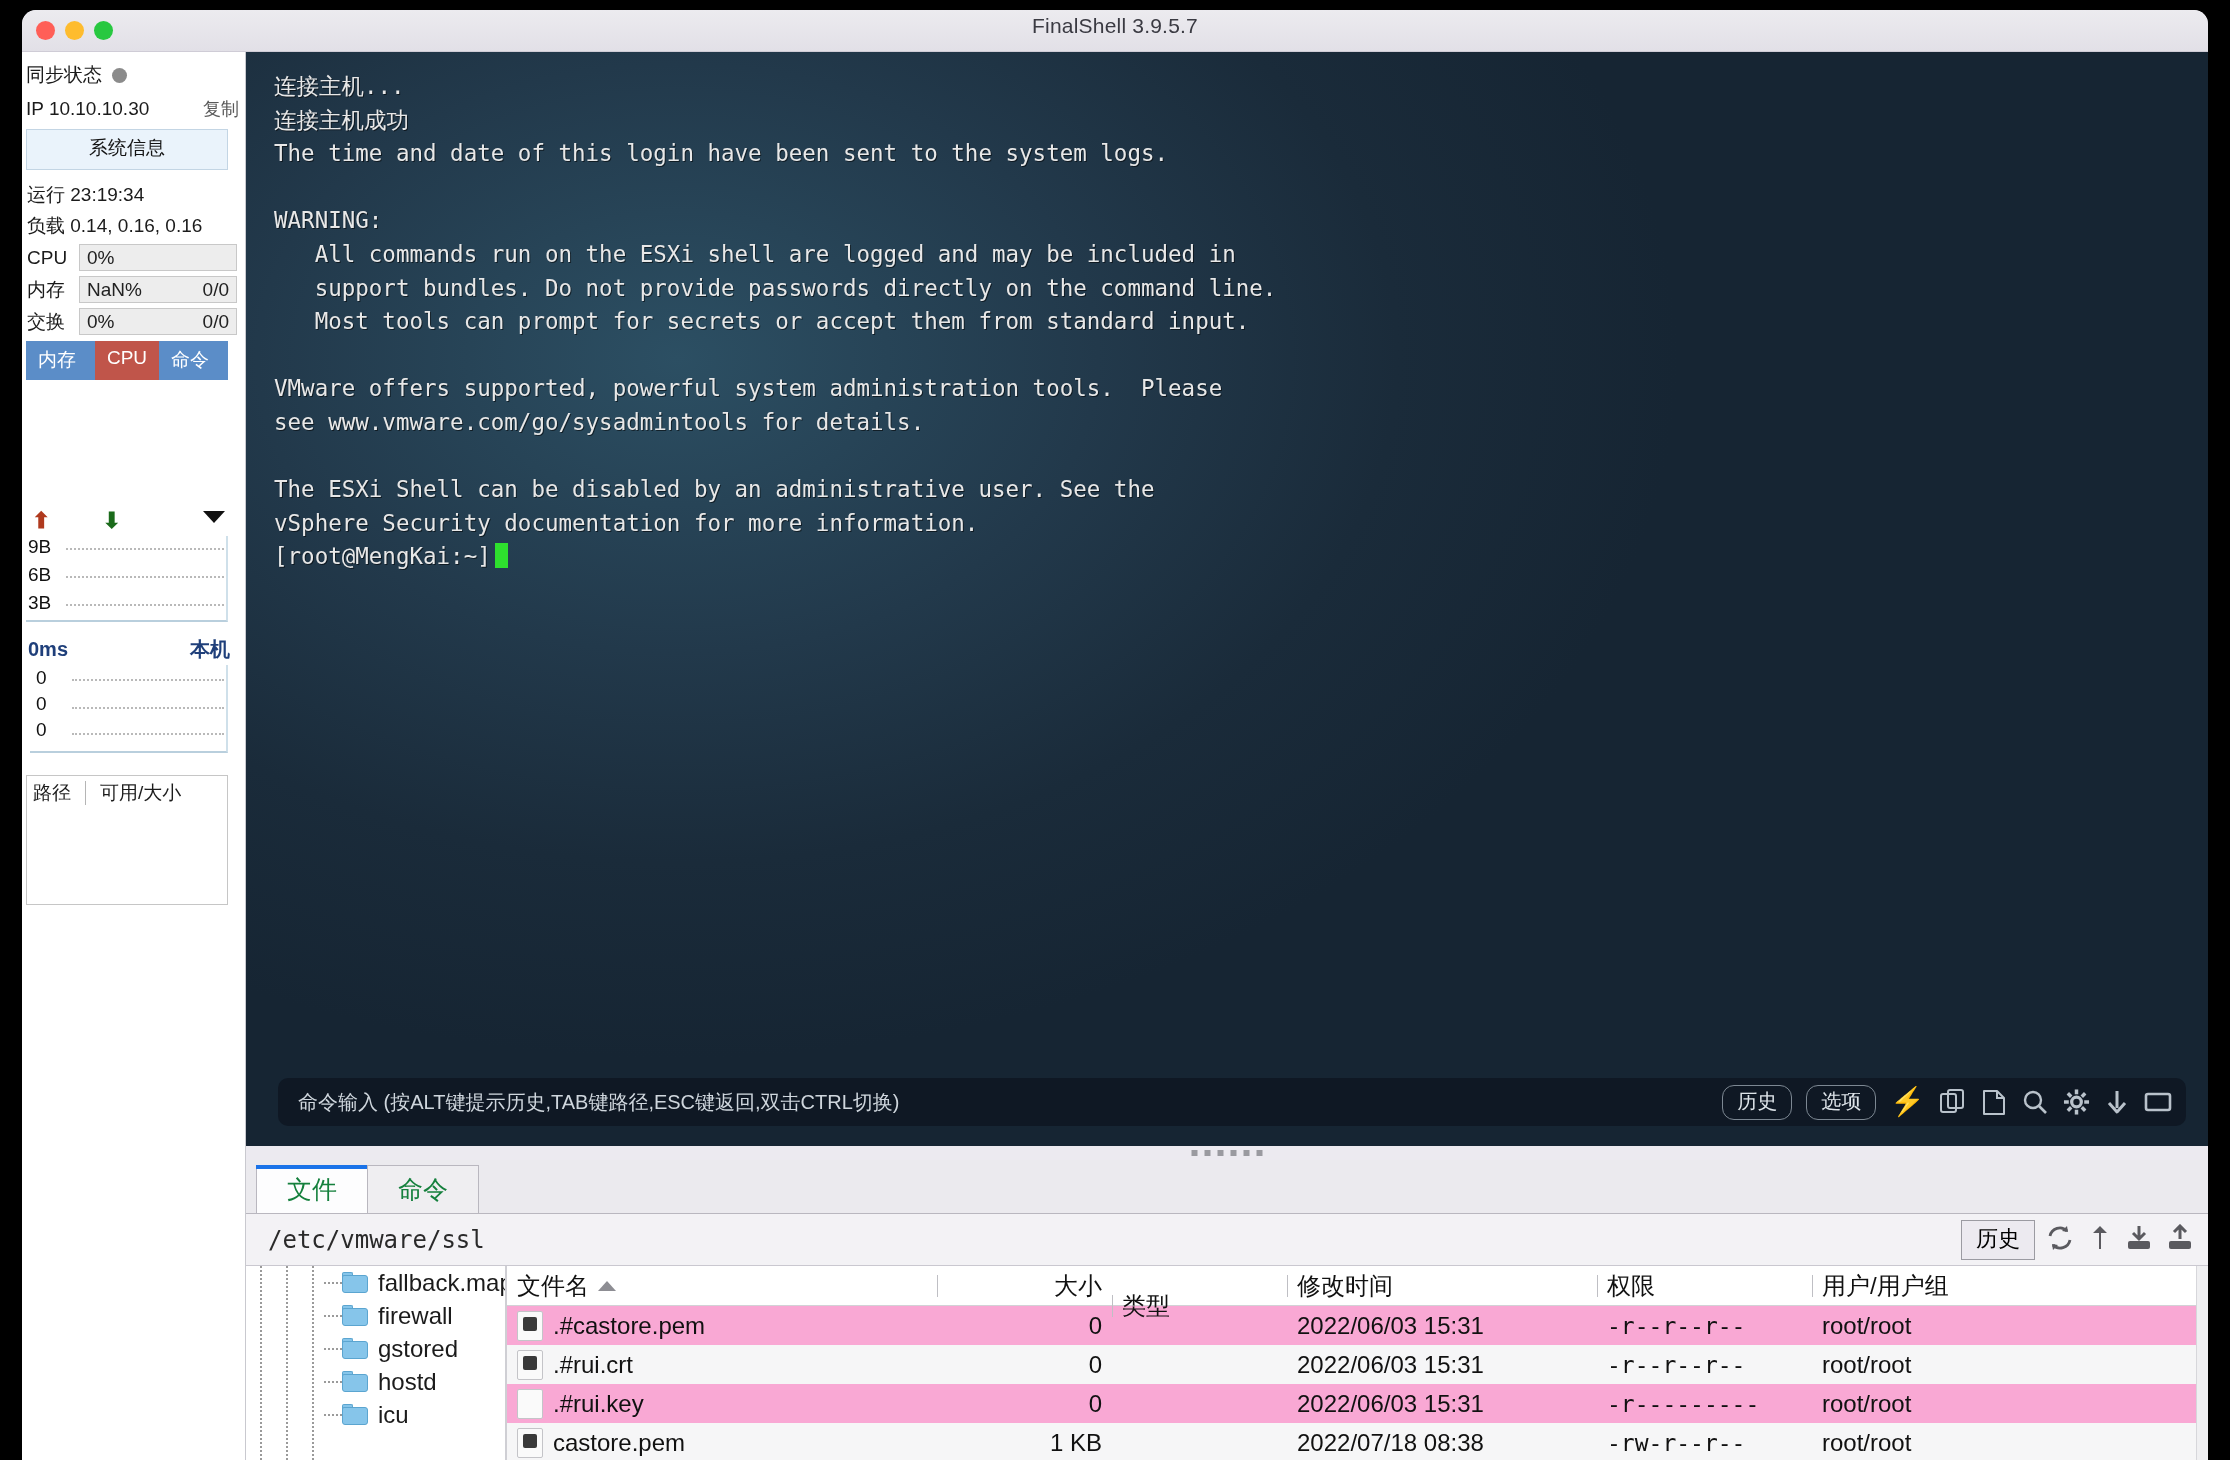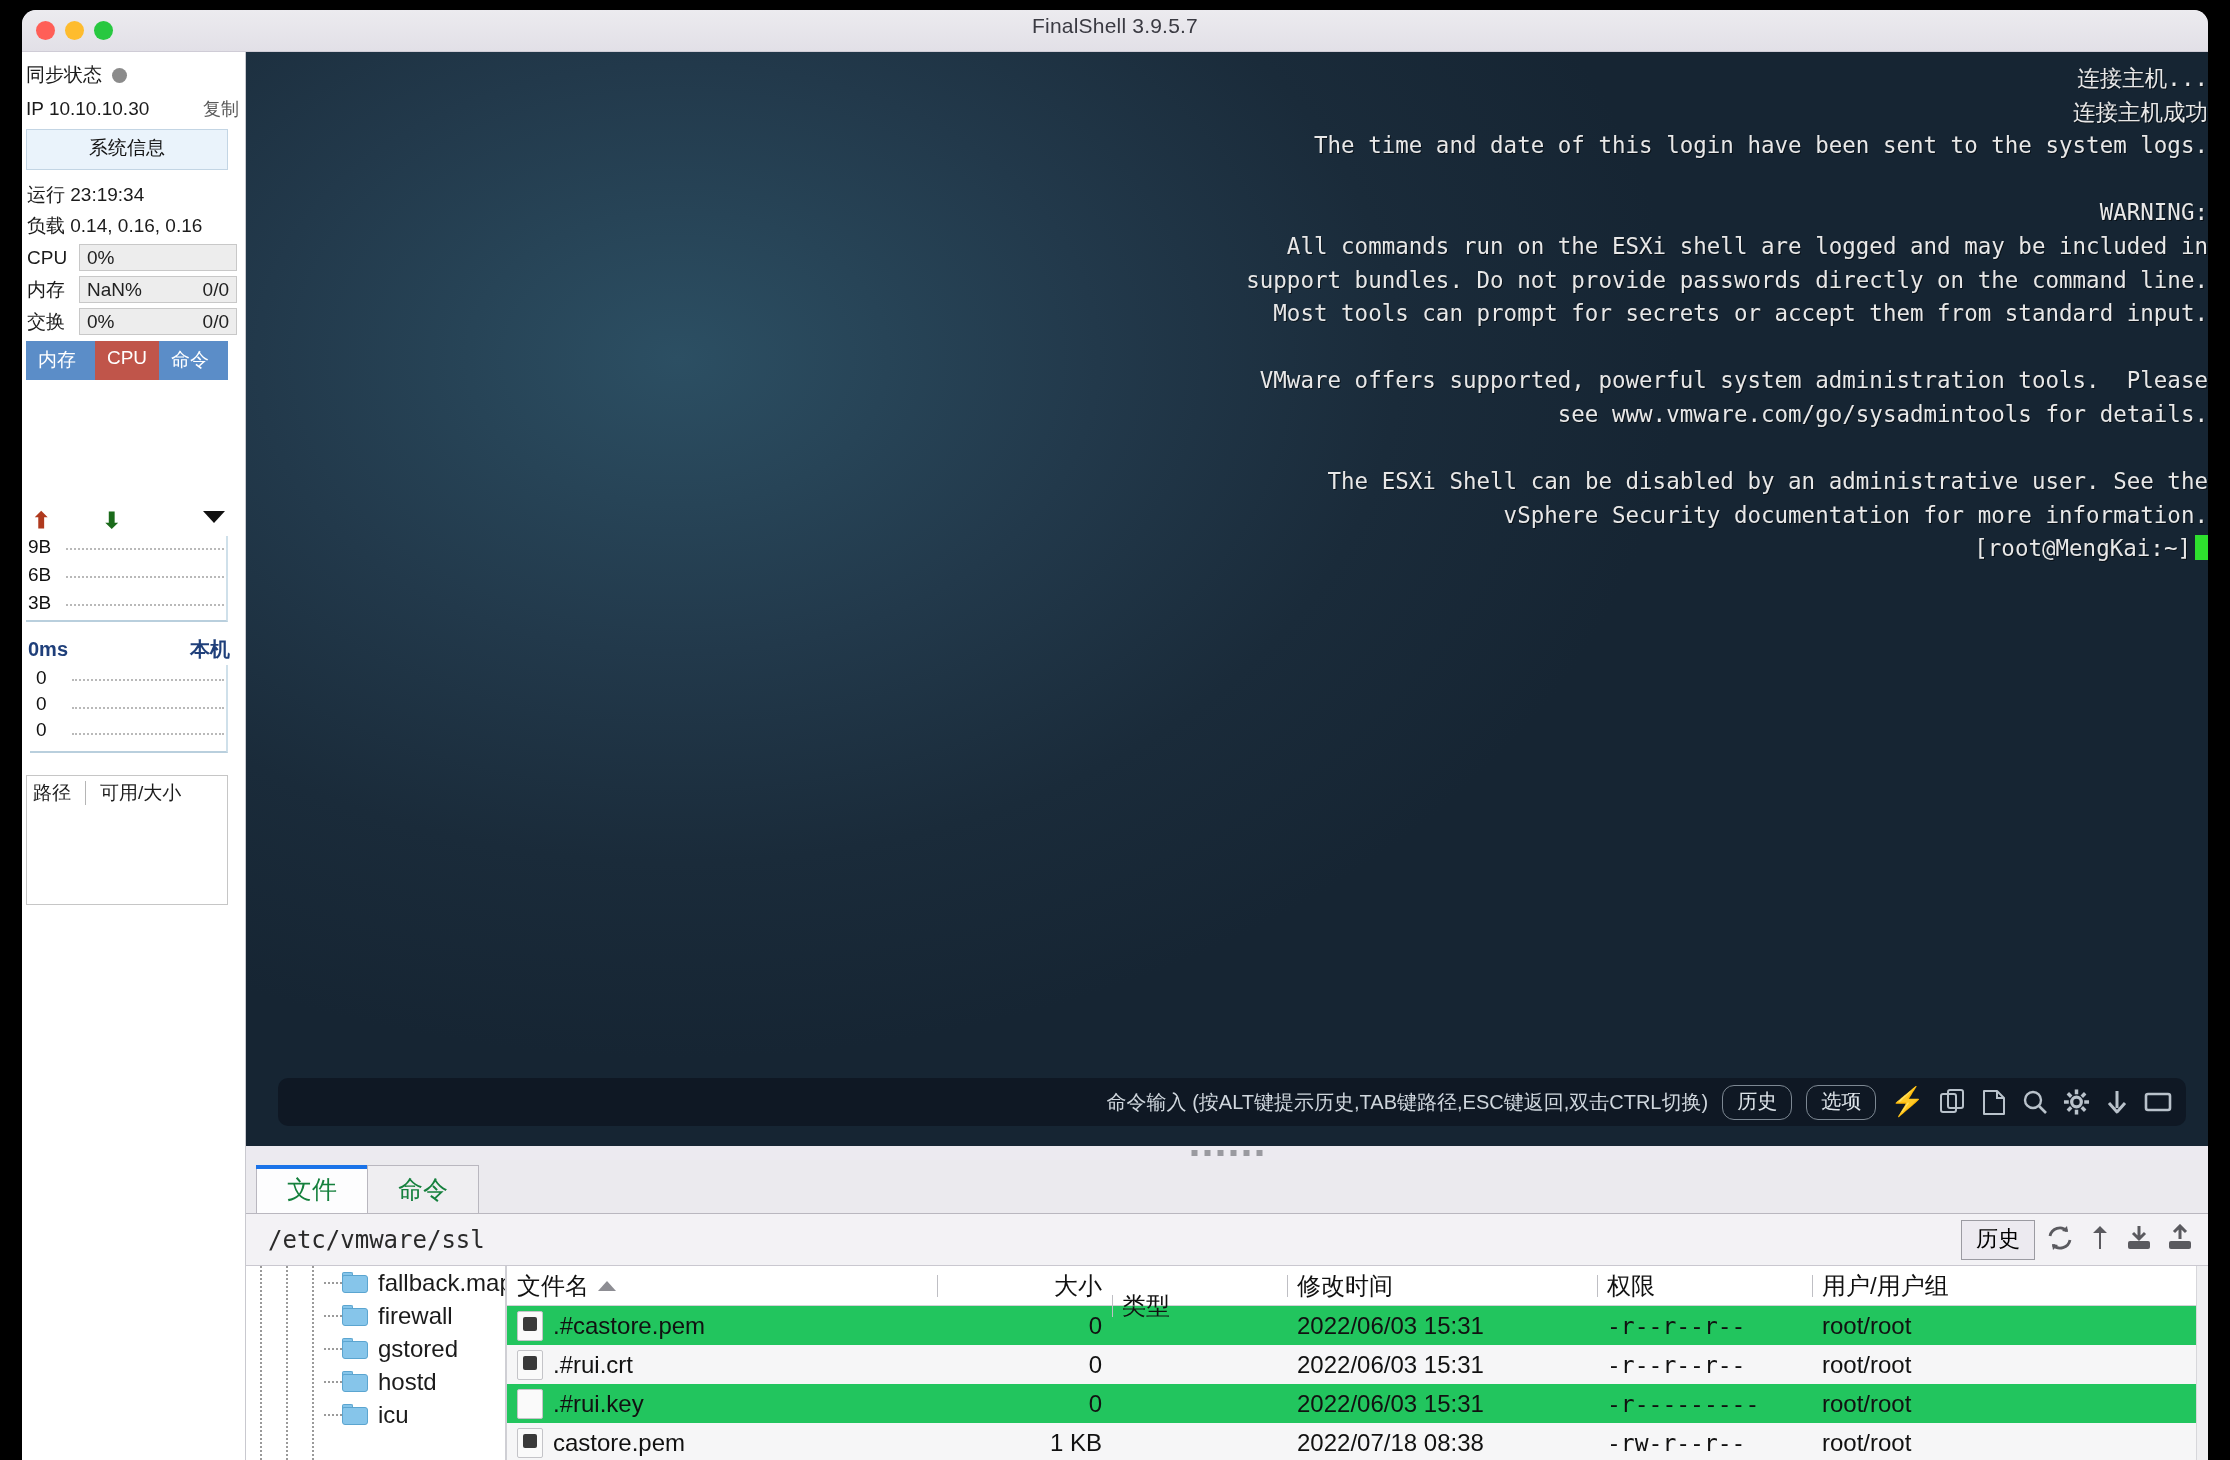--- a/index.html
+++ b/index.html
@@ -130,23 +130,22 @@
   .grid-ico { display:grid; grid-template-columns:13px 13px; grid-template-rows:13px 13px; gap:4px; }
   .grid-ico i { background:#666; border-radius:3px; display:block; }
   .list-ico { display:flex; flex-direction:column; gap:5px; width:30px; }
   .list-ico i { height:6px; background:#666; border-radius:2px; display:block;}
 
   
   .term {
     flex:1; position:relative; min-height:0;
     background:
       radial-gradient(ellipse 1000px 700px at 22% 28%, #2c4f63 0%, #22394b 42%, #1a2b3a 72%, #162533 100%);
-    padding: 10px 0 0 28px;
+    padding: 18px 0 0 28px;
     overflow:hidden;
-    text-align:right;
   }
   .term pre {
     font-family:"DejaVu Sans Mono","Liberation Mono",monospace;
     font-size:22.5px; line-height:33.6px; color:#e8e8e8;
     white-space:pre; letter-spacing:0px;
     text-shadow: 1px 1px 0 rgba(0,0,0,.55);
   }
   .cursor { display:inline-block; width:13px; height:25px; background:#2ee02e; vertical-align:-4px; margin-left:4px;}
 
   .cmdbar {
@@ -190,21 +189,21 @@
   .tree .guide { position:absolute; top:0; bottom:0; width:0; border-left:2px dotted #9a9a9a; }
   .tree-item { display:flex; align-items:center; gap:10px; height:33px; padding-left:96px; font-size:24px; color:#1b1b1b;
                white-space:nowrap; cursor:pointer;}
   .tree-item .dash { position:absolute; left:78px; width:18px; border-top:2px dotted #9a9a9a; }
   .fold { width:26px; height:21px; flex:0 0 26px; position:relative; }
   .fold i { position:absolute; left:0; top:3px; width:26px; height:18px; background:#86c5ea;
             border:1px solid #5ba5d0; border-radius:2px 3px 3px 3px; }
   .fold b { position:absolute; left:0; top:0; width:11px; height:5px; background:#86c5ea;
             border:1px solid #5ba5d0; border-bottom:none; border-radius:2px 2px 0 0; }
 
-  .flist { flex:1; min-width:0; display:flex; flex-direction:column; background:#22c55e;
+  .flist { flex:1; min-width:0; display:flex; flex-direction:column; background:#f9a8d4;
            border-left:1px solid #cfcfd4; overflow:hidden; }
   .fl-head { display:flex; height:40px; align-items:center; font-size:24px; color:#111;
              border-bottom:1px solid #d2d2d6; background:#fff;}
   .fl-head > div { padding:0 10px; position:relative; display:flex; align-items:center; gap:9px;}
   .fl-head > div + div::before { content:""; position:absolute; left:0; top:5px; bottom:5px; width:1px; background:#bfbfc4;}
   .c-name{ width:430px; flex:0 0 430px;}
   .c-size{ width:175px; flex:0 0 175px; justify-content:flex-end;}
   .c-type{ width:175px; flex:0 0 175px;margin-top:40px;}
   .c-time{ width:310px; flex:0 0 310px;}
   .c-perm{ width:215px; flex:0 0 215px;}

